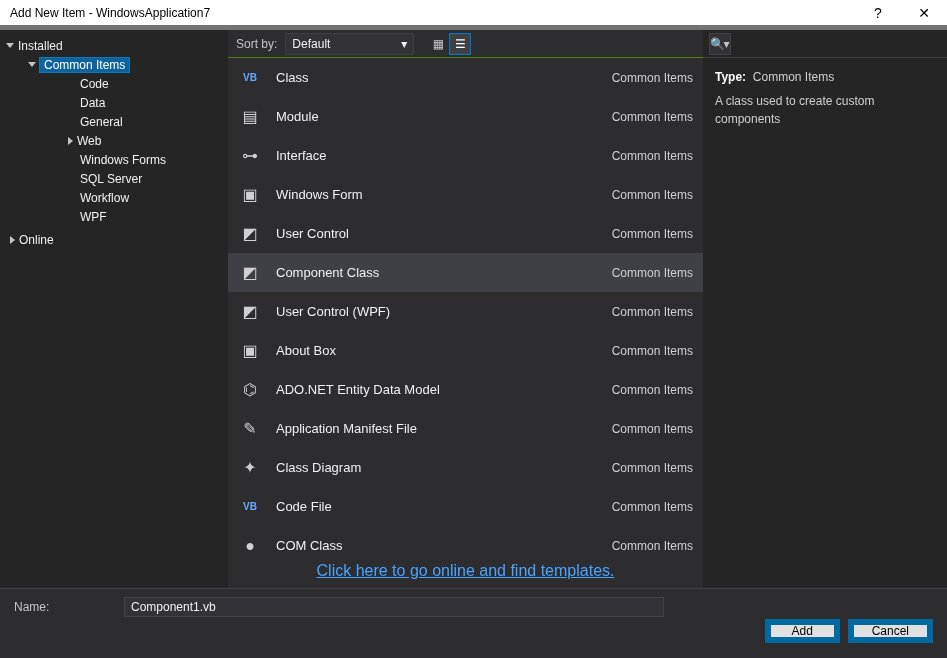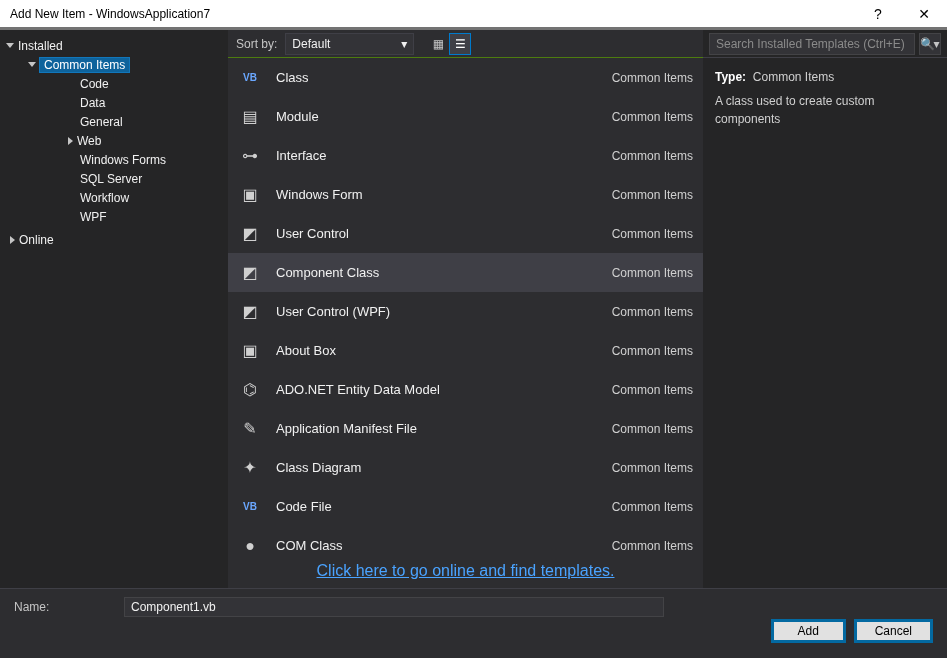--- a/index.html
+++ b/index.html
@@ -1,19 +1,19 @@
 <!DOCTYPE html>
 <html><head>
 <meta charset="utf-8">
 <style>
   * { box-sizing: border-box; margin: 0; padding: 0; font-family: "Segoe UI", Tahoma, sans-serif; }
   html, body { width: 947px; height: 658px; background: #2d2d30; color: #f1f1f1; font-size: 12px; overflow: hidden; }
 
   
-  .titlebar { height: 30px; background: #fff; color: #000; display: flex; align-items: center; padding-left: 10px; border-bottom: 3px solid #737373; }
+  .titlebar { height: 30px; background: #fff; color: #000; display: flex; align-items: center; padding-left: 10px; border-bottom: 5px solid #737373; }
   .titlebar .title { flex: 1; font-size: 12px; }
   .titlebar .help-btn { width: 46px; height: 30px; display: flex; align-items: center; justify-content: center; font-size: 14px; }
   .titlebar .close-btn { width: 46px; height: 30px; display: flex; align-items: center; justify-content: center; font-size: 14px; }
 
   
   .body { display: flex; height: 558px; }
 
   
   .nav { width: 228px; background: #252526; padding-top: 6px; }
   .nav .nav-header { display: flex; align-items: center; gap: 4px; padding: 4px 10px; color: #f1f1f1; }
@@ -61,21 +61,21 @@
   .info-body { padding: 10px 12px; font-size: 12px; color: #d0d0d0; line-height: 1.5; }
   .info-body .type-line { margin-bottom: 6px; }
   .info-body .type-line b { color: #fff; font-weight: 600; }
 
   
   .footer { height: 70px; background: #2d2d30; border-top: 1px solid #3f3f46; padding: 8px 14px; display: flex; flex-direction: column; }
   .name-row { display: flex; align-items: center; gap: 20px; }
   .name-row .lab { width: 90px; color: #c5c5c5; }
   .name-row input { flex: 0 0 540px; height: 20px; background: #333337; border: 1px solid #434346; color: #f1f1f1; padding: 0 6px; font-size: 12px; outline: none; }
   .btn-row { display: flex; justify-content: flex-end; gap: 8px; margin-top: 2px; }
-  .btn { min-width: 75px; height: 24px; background: #e1e1e1; color: #000; border: 3px solid #0369a1; font-size: 12px; display: flex; align-items: center; justify-content: center; padding: 0 18px; }
+  .btn { min-width: 75px; height: 24px; background: #e1e1e1; color: #000; border: 6px solid #0369a1; font-size: 12px; display: flex; align-items: center; justify-content: center; padding: 0 18px; }
 </style>
 </head>
 <body>
 
 <div class="titlebar">
   <div class="title">Add New Item - WindowsApplication7</div>
   <div class="help-btn">
     <span>?</span>
   </div>
   <div class="close-btn">
@@ -223,21 +223,20 @@
         </div>
     </div>
 
     <div class="online-link">
       <a>Click here to go online and find templates.</a>
     </div>
   </div>
 
   <div class="info">
     <div class="searchbar">
-      <input type="text" placeholder="Search Installed Templates (Ctrl+E)" style="">
       <div class="go">
         <span>🔍</span>
           <span style="margin-left:-2px;">▾</span>
       </div>
     </div>
     <div class="info-body">
       <div class="type-line">
         <b>Type:</b>
         &nbsp;<span>Common Items</span>
       </div>

